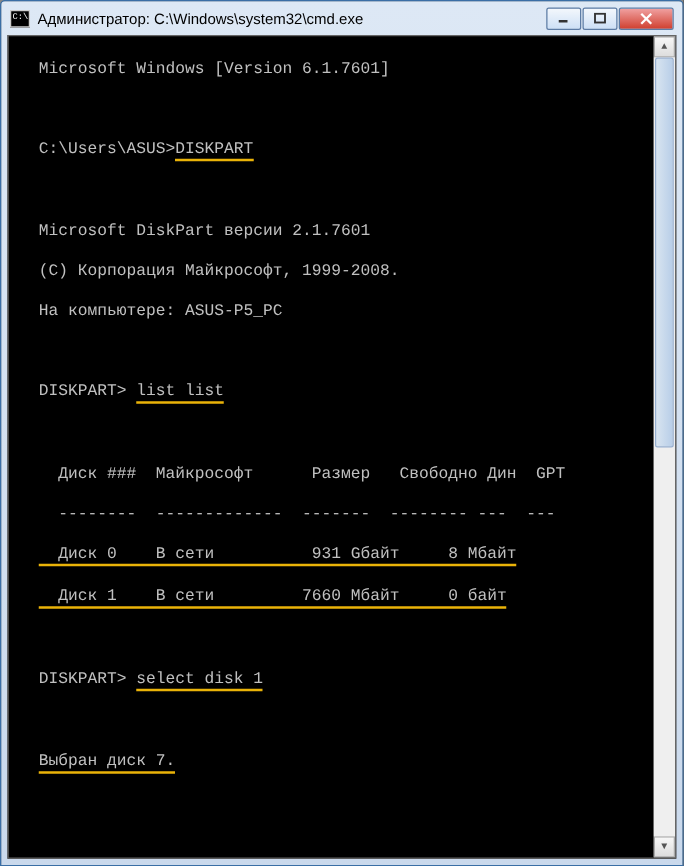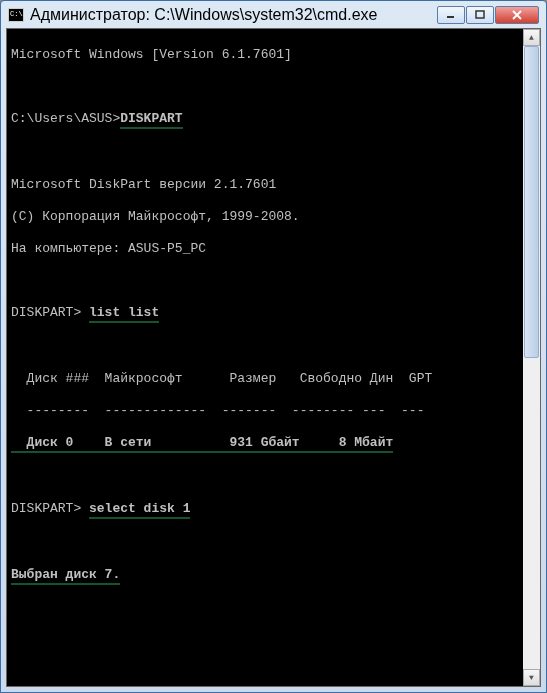--- a/index.html
+++ b/index.html
@@ -40,21 +40,21 @@
     color: #fff;
     font-size: 7px;
     position: absolute;
     top: 1px;
     left: 1px;
   }
   .title-text {
     flex: 1;
     color: #000;
     font-family: 'Segoe UI', Tahoma, sans-serif;
-    font-size: 16px;
+    font-size: 12px;
     white-space: nowrap;
     overflow: hidden;
   }
   .win-buttons {
     display: flex;
     gap: 1px;
   }
   .win-btn {
     width: 28px;
     height: 18px;
@@ -122,28 +122,27 @@
   }
   .content-wrap {
     position: absolute;
     left: 4px;
     right: 21px;
     top: 2px;
     bottom: 2px;
     overflow: hidden;
   }
   .underline {
-    border-bottom: 2px solid #14532d;
+    border-bottom: 2px solid #eab308;
     display: inline-block;
-    font-weight: bold;
   }
   @keyframes blink {
     50% { opacity: 0; }
   }
-  .row { white-space: pre; }
+  .row { white-space: pre; margin-left: 20px; }
 </style>
 </head>
 <body>
 
 <div class="window">
   <div class="title-bar">
     <div class="app-icon"></div>
     <div class="title-text">Администратор: C:\Windows\system32\cmd.exe</div>
     <div class="win-buttons">
       <div class="win-btn">
@@ -173,20 +172,21 @@
 <div class="row">&nbsp;</div>
 <div class="row">Microsoft DiskPart версии 2.1.7601</div>
 <div class="row">(C) Корпорация Майкрософт, 1999-2008.</div>
 <div class="row">На компьютере: ASUS-P5_PC</div>
 <div class="row">&nbsp;</div>
 <div class="row"><span>DISKPART&gt; </span><span class="underline">list list</span></div>
 <div class="row">&nbsp;</div>
 <div class="row">  Диск ###  Майкрософт      Размер   Свободно Дин  GPT</div>
 <div class="row">  --------  -------------  -------  -------- ---  ---</div>
 <div class="row"><span class="underline">  Диск 0    В сети          931 Gбайт     8 Mбайт</span></div>
+<div class="row"><span class="underline">  Диск 1    В сети         7660 Mбайт     0 байт</span></div>
 <div class="row">&nbsp;</div>
 <div class="row"><span>DISKPART&gt; </span><span class="underline">select disk 1</span></div>
 <div class="row">&nbsp;</div>
 <div class="row"><span class="underline">Выбран диск 7.</span></div>
 <div class="row">&nbsp;</div>
 
 
 
 
 

